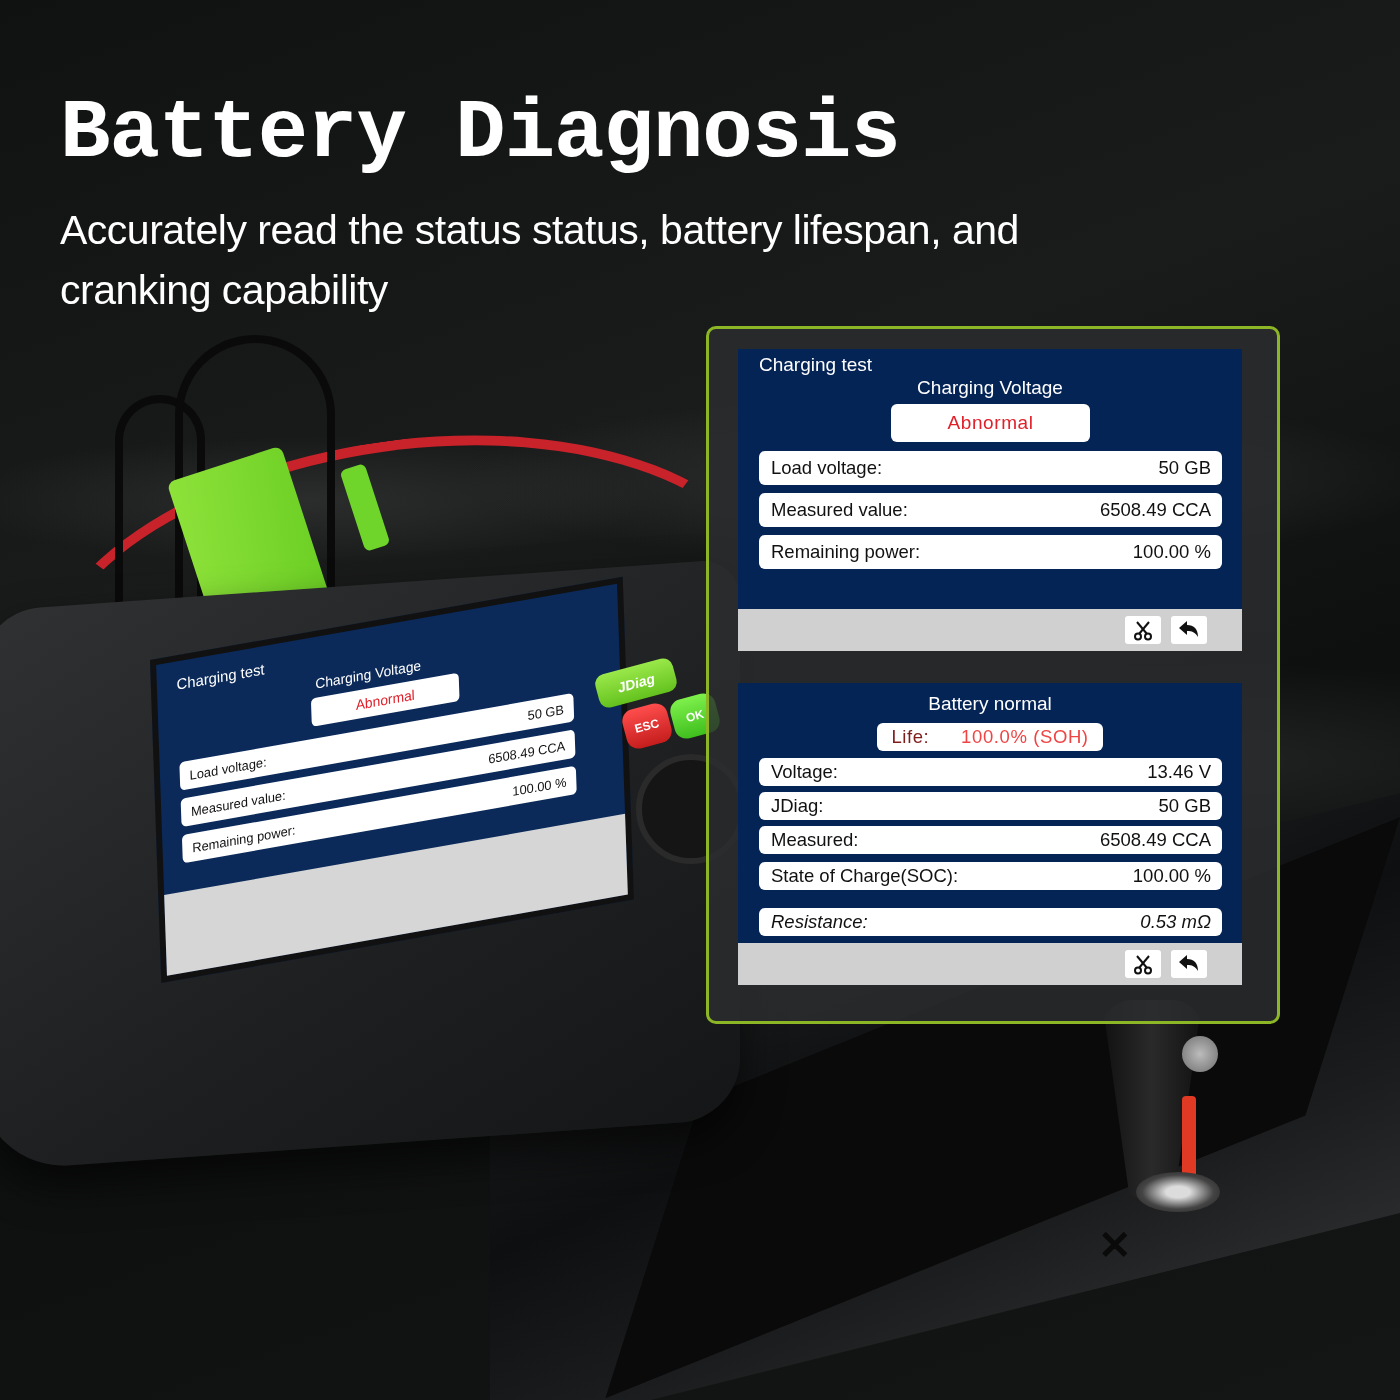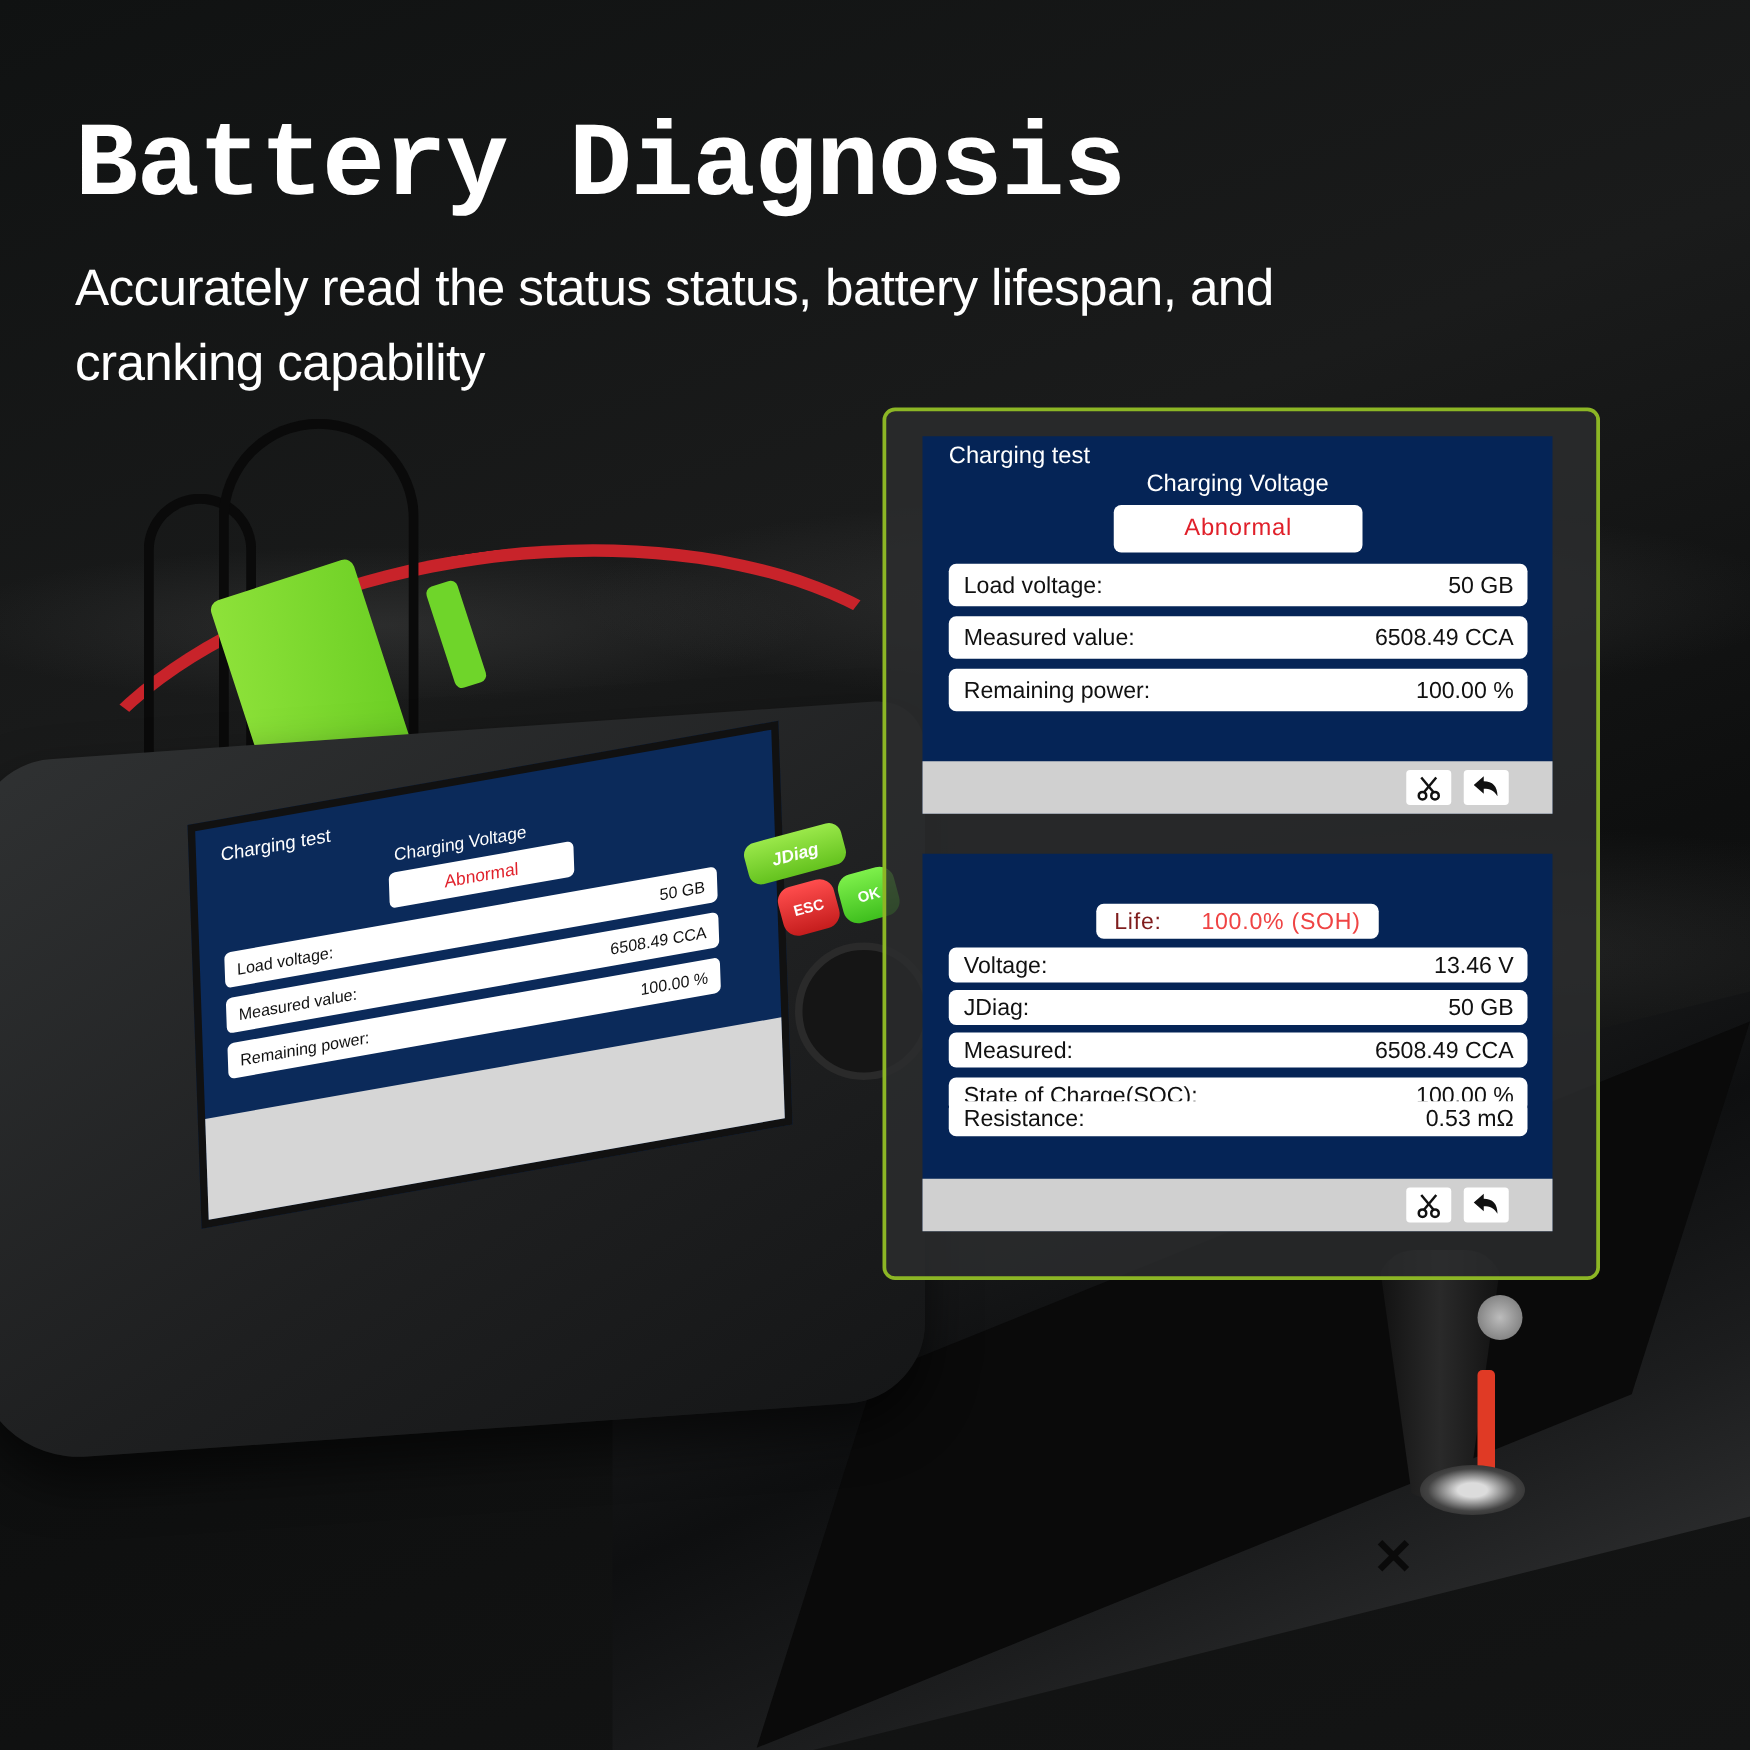--- a/index.html
+++ b/index.html
@@ -231,20 +231,21 @@
     </div>
     <div class="bar-btn" style="left:433px;">
       <svg width="24" height="22" viewBox="0 0 24 22">
         <path d="M2 9 L10 2 L10 6 C17 6 21 10 21 18 C18 13 15 12 10 12 L10 16 Z" fill="#111"></path>
       </svg>
     </div>
   </div>
 </div>
 
 <div class="screen screen-2">
+  <div class="s-title" style="left:0; right:0; top:10px; text-align:center;">Battery normal</div>
   <div class="status-box" style="left:139px; top:40px; width:226px; height:28px; line-height:28px; font-size:18.5px;">
     <span style="color:#7f1d1d;">Life:</span>
     <span style="color:#ef4444; margin-left:26px;">100.0% (SOH)</span>
   </div>
 
   <div class="row" style="top:75px; height:28px;">
     <span>Voltage:</span>
     <span>13.46 V</span>
   </div>
   <div class="row" style="top:109px; height:28px;">
@@ -252,21 +253,21 @@
     <span>50 GB</span>
   </div>
   <div class="row" style="top:143px; height:28px;">
     <span>Measured:</span>
     <span>6508.49 CCA</span>
   </div>
   <div class="row" style="top:179px; height:28px;">
     <span>State of Charge(SOC):</span>
     <span>100.00 %</span>
   </div>
-  <div class="row" style="top:198px; height:28px;">
+  <div class="row" style="top:225px; height:28px;font-style:italic;">
     <span>Resistance:</span>
     <span>0.53 mΩ</span>
   </div>
 
   <div class="bottom-bar">
     <div class="bar-btn" style="left:387px;">
       <svg width="22" height="22" viewBox="0 0 22 22">
         <line x1="5" y1="3" x2="15" y2="15" stroke="#111" stroke-width="2"></line>
         <line x1="17" y1="3" x2="7" y2="15" stroke="#111" stroke-width="2"></line>
         <circle cx="6" cy="17.5" r="3" fill="none" stroke="#111" stroke-width="2"></circle>

